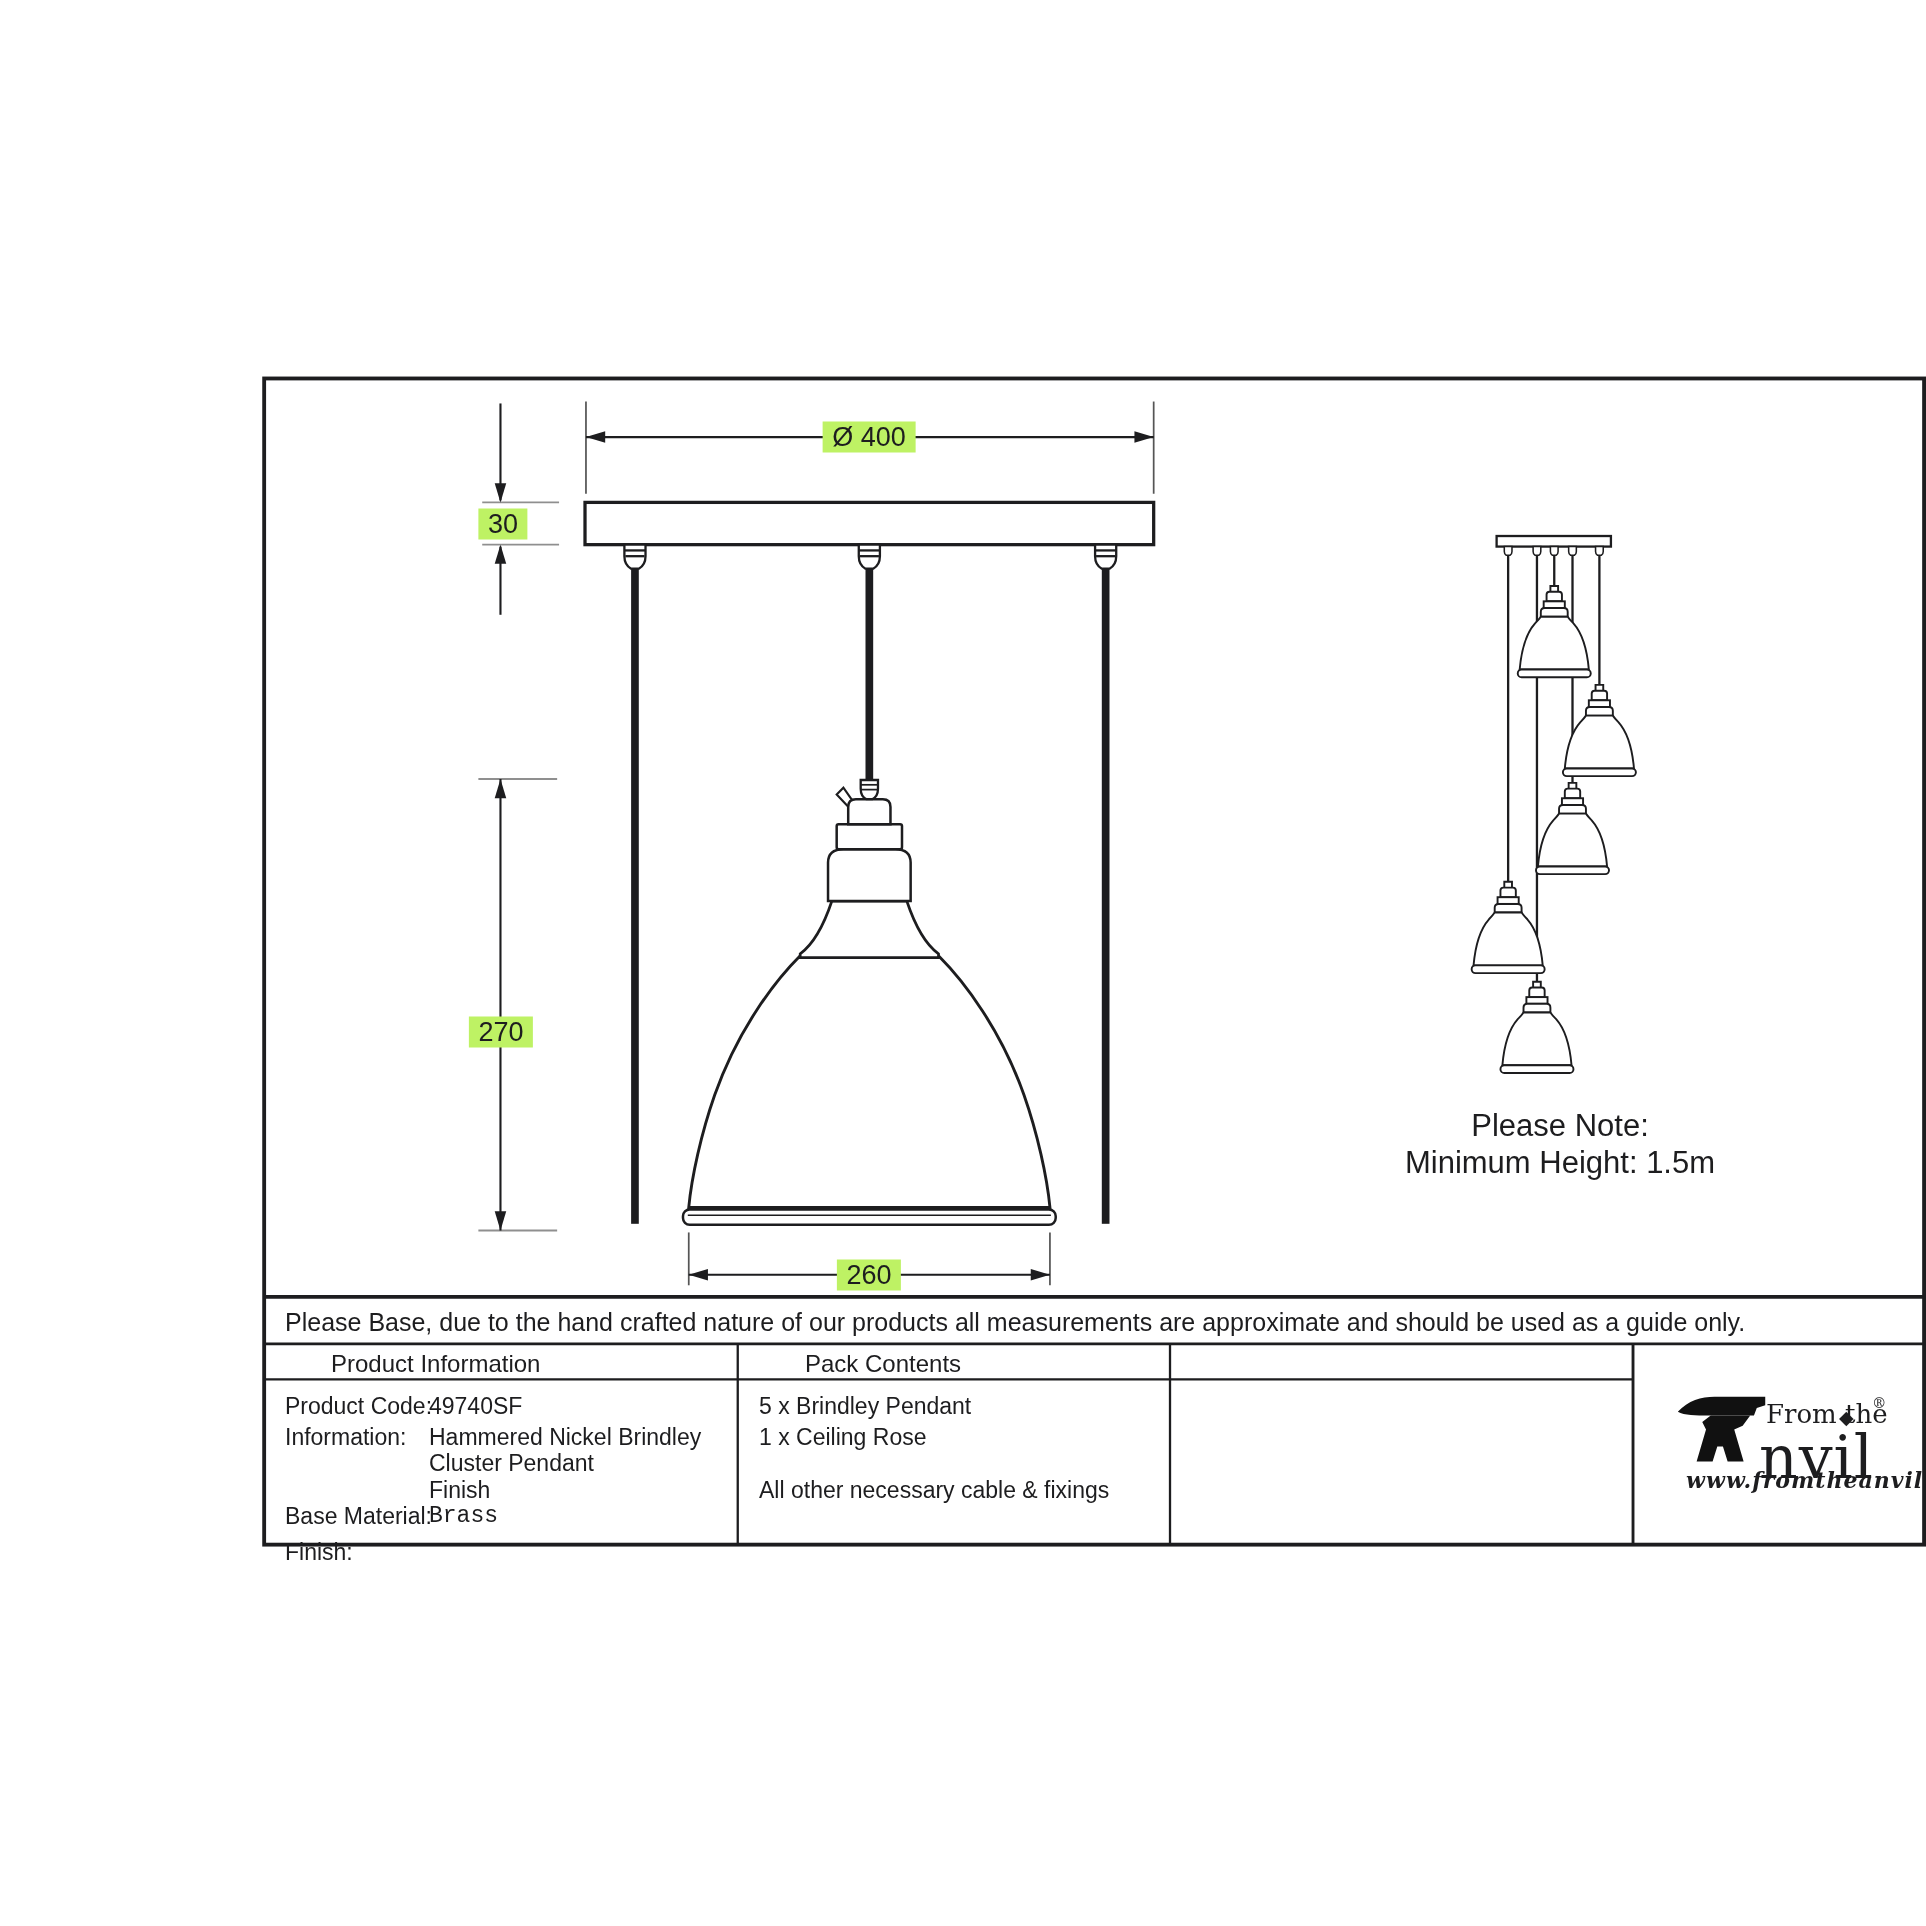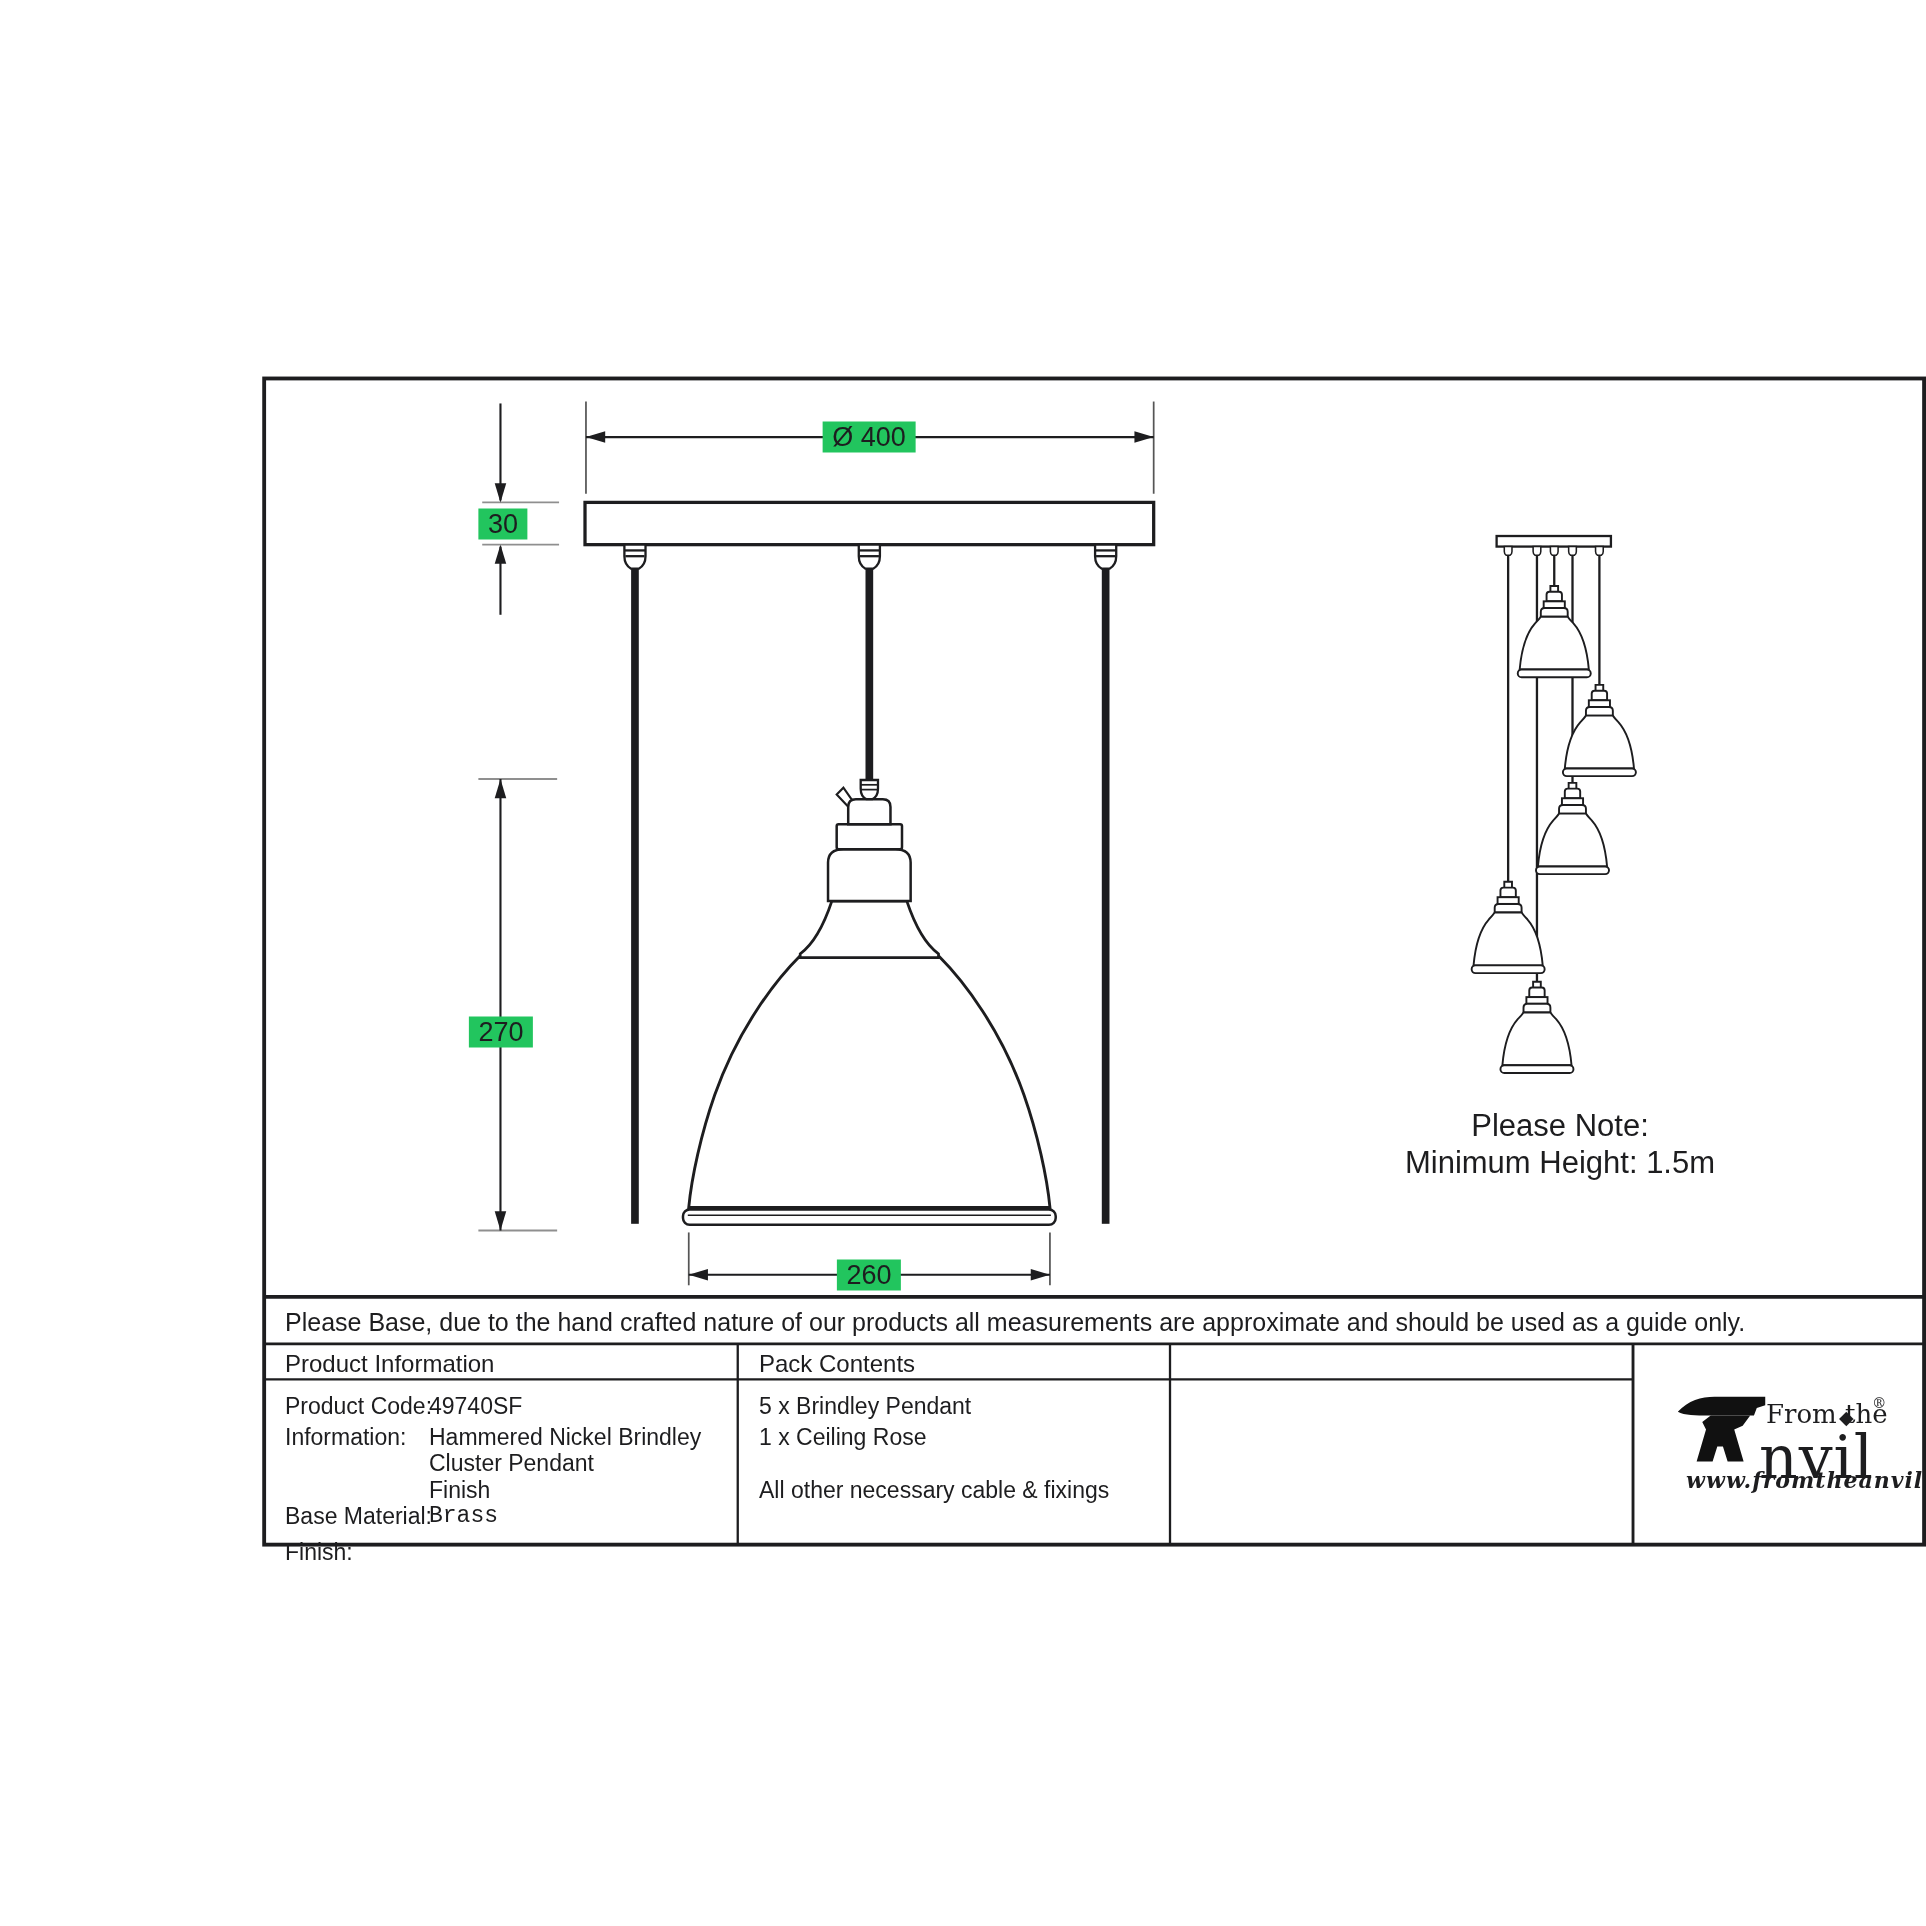--- a/index.html
+++ b/index.html
@@ -2,24 +2,24 @@
 <html><head>
 <meta charset="utf-8">
 <style>
   html,body{margin:0;padding:0;background:#fff;}
   .sheet{
     position:relative;width:1926px;height:1926px;background:#ffffff;
     font-family:"Liberation Sans", sans-serif;color:#1d1d1f;overflow:hidden;
   }
   .sheet svg{position:absolute;left:0;top:0;}
   .lbl{position:absolute;white-space:nowrap;color:#1d1d1f;}
-  .dim-label{background:#22c55e;padding:0 9.6px;font-size:27px;transform:translate(-50%,-50%);}
+  .dim-label{background:#bef264;padding:0 9.6px;font-size:27px;transform:translate(-50%,-50%);}
   .note-block{transform:translateX(-50%);text-align:center;font-size:31px;line-height:37px;}
   .disclaimer{font-size:25px;}
-  .tbl-header{font-size:24px;}
+  .tbl-header{font-size:24px;margin-left:46px;}
   .tbl-text{font-size:23px;}
   .logo-fromthe{font-family:"DejaVu Serif", serif;font-size:26px;}
   .logo-diamond{font-size:19px;}
   .logo-anvil{font-family:"DejaVu Serif", serif;font-size:60px;letter-spacing:1px;margin-top:23px;}
   .logo-reg{font-family:"DejaVu Serif", serif;font-size:14.4px;}
   .logo-web{font-family:"DejaVu Serif", serif;font-style:italic;font-weight:bold;font-size:22px;letter-spacing:1px;}
 </style>
 </head>
 <body>
 

